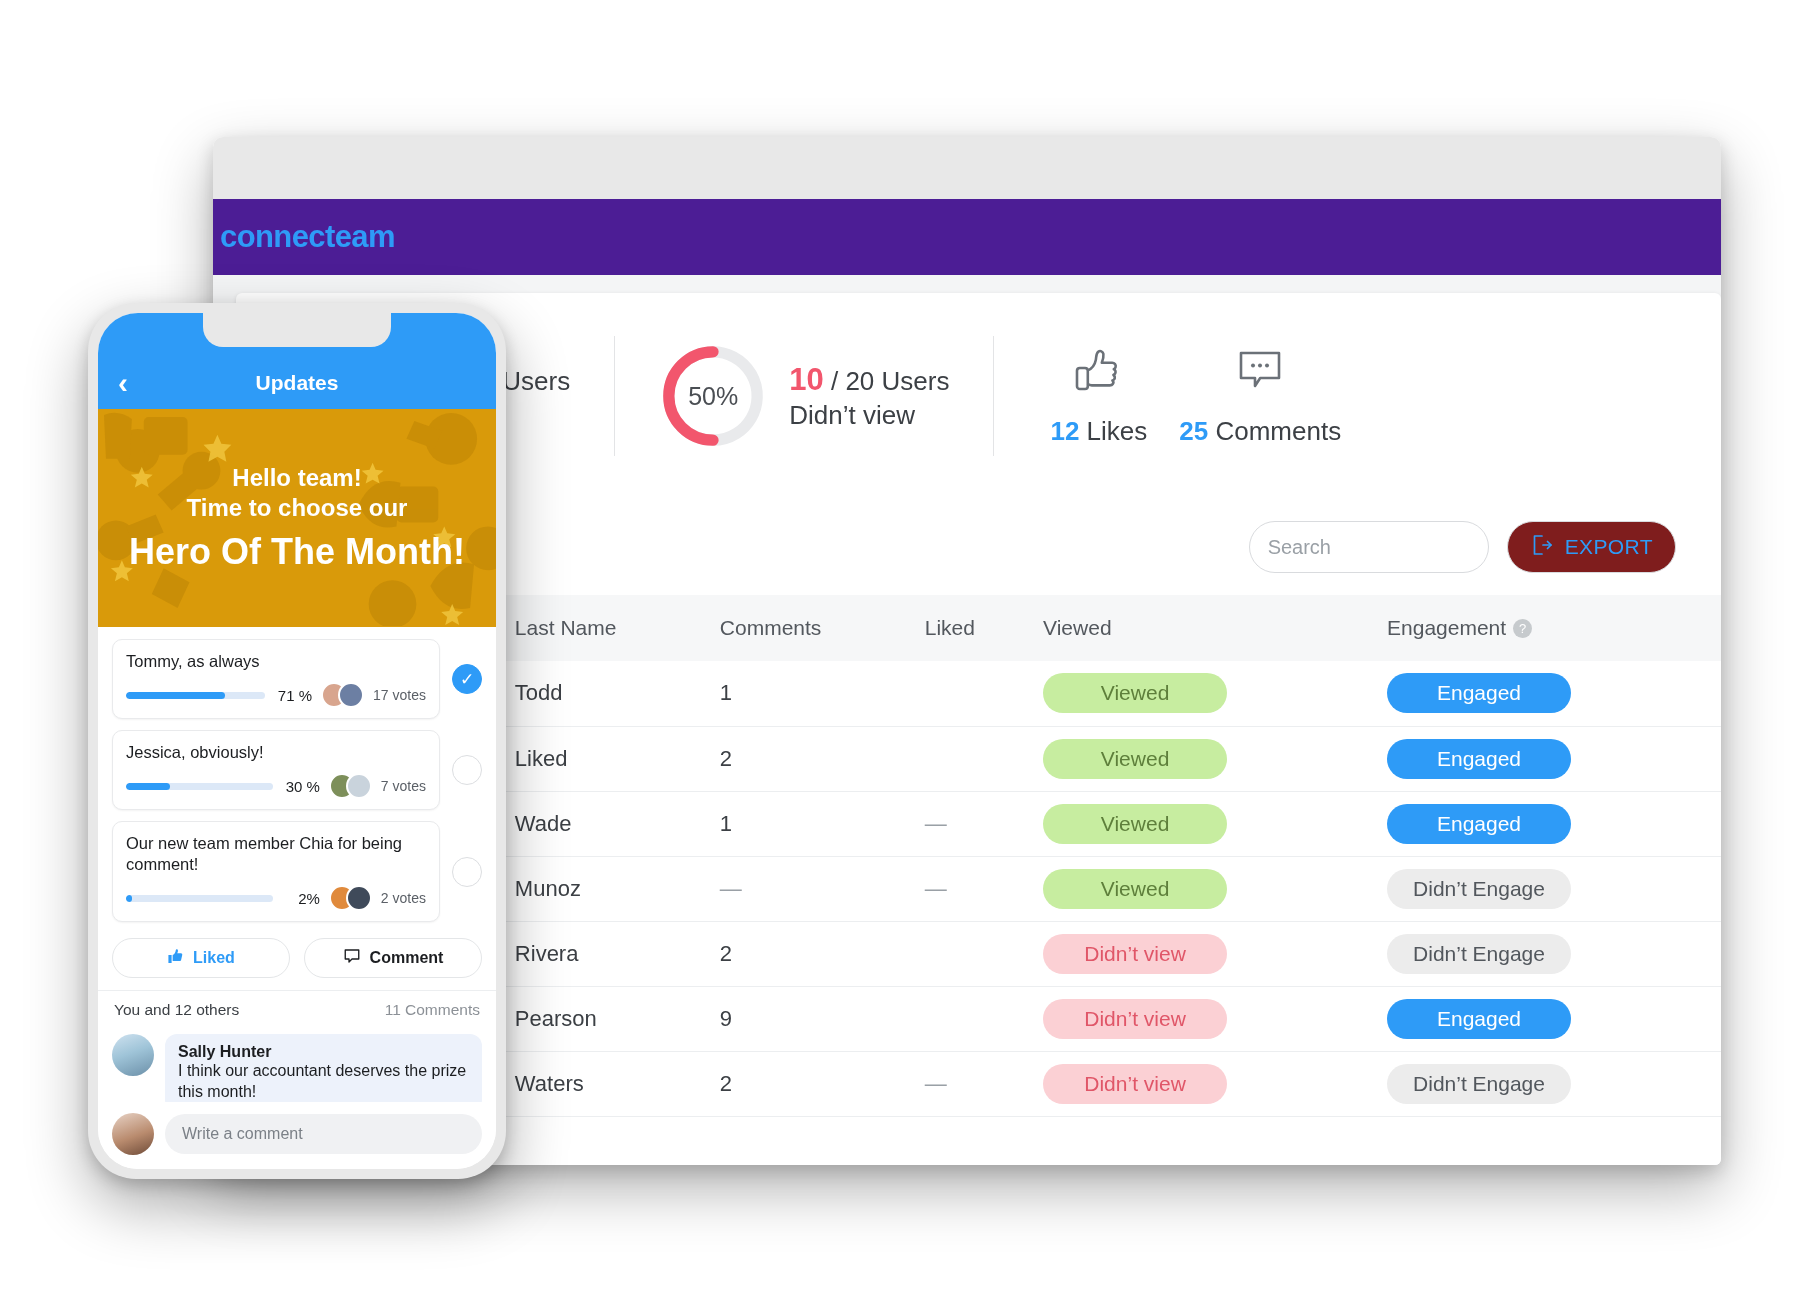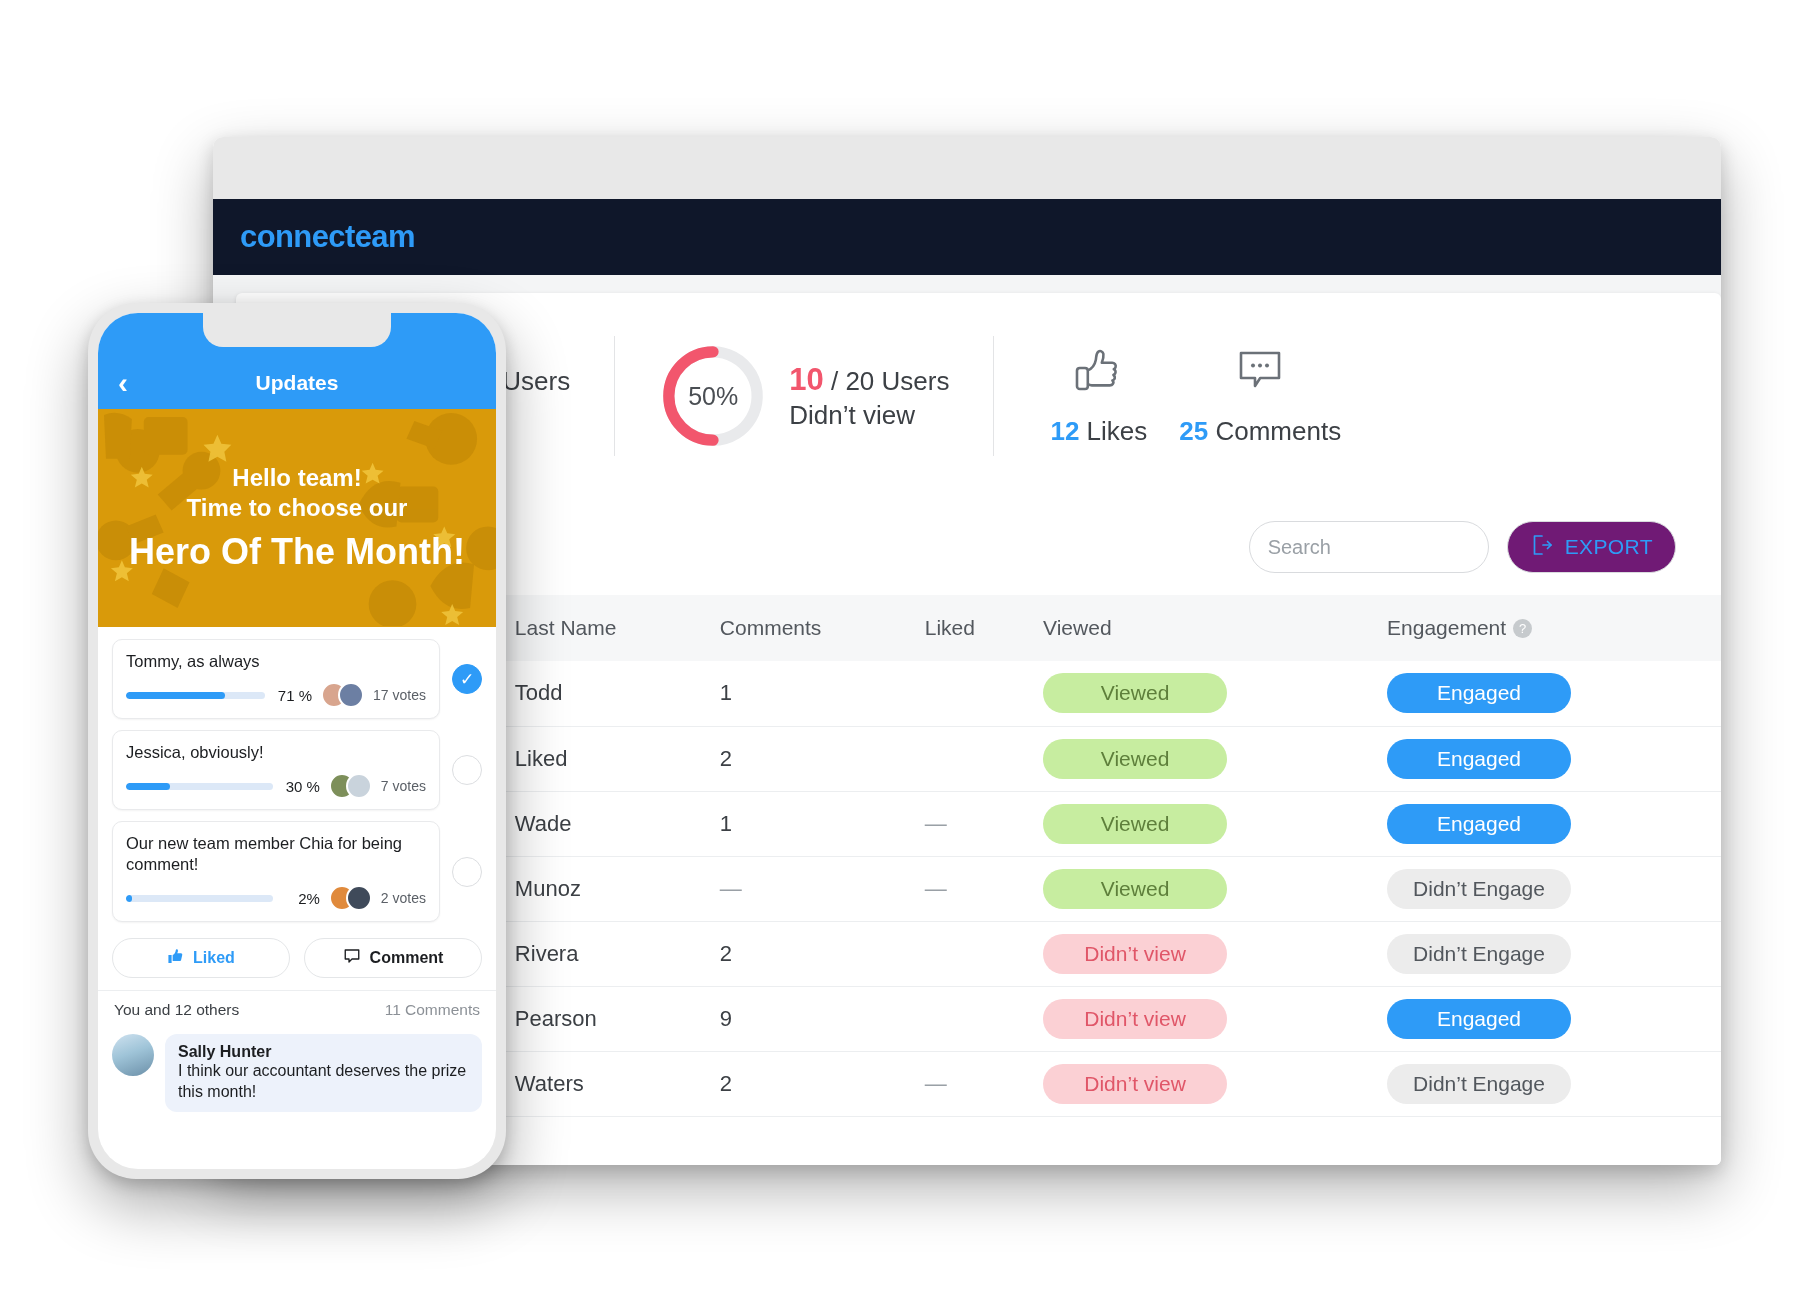--- a/index.html
+++ b/index.html
@@ -17,22 +17,22 @@
     width: 1508px; height: 1028px;
     background: #ffffff;
     border-radius: 10px 10px 6px 6px;
     box-shadow: 0 24px 60px rgba(0,0,0,.30), 0 6px 18px rgba(0,0,0,.16);
     overflow: hidden;
   }
   .browser-chrome {
     height: 62px; background: #e8e8e8; width: 100%;
   }
   .logo-bar {
-    height: 76px; background: #0f172a; display: flex; align-items: center;
-    padding-left: 27px;
+    height: 76px; background: #4c1d95; display: flex; align-items: center;
+    padding-left: 7px;
   }
   .logo {
     font-size: 31px; font-weight: bold; color: #2e9bf7;
     letter-spacing: -.6px;
   }
   .page-bg { background: #f4f5f6; padding: 18px 0 0 23px; height: 890px; }
   .card {
     background: #fff; border-radius: 6px; height: 880px;
     box-shadow: 0 1px 4px rgba(0,0,0,.10);
     overflow: hidden; position: relative;
@@ -73,21 +73,21 @@
   .search-box {
     width: 240px; height: 52px; border: 1px solid #d9dbde; border-radius: 26px;
     display: flex; align-items: center; padding: 0 18px; background: #fff;
   }
   .search-box input {
     border: 0; outline: 0; flex: 1; font-size: 20px; color: #3c4045;
     font-family: "Liberation Sans", sans-serif; background: transparent;
   }
   .search-box input::placeholder { color: #9aa0a6; }
   .export-btn {
-    height: 52px; border: 1px solid #d9dbde; border-radius: 26px; background: #701a75;
+    height: 52px; border: 1px solid #d9dbde; border-radius: 26px; background: #7f1d1d;
     display: flex; align-items: center; gap: 11px; padding: 0 22px;
     color: #2e9bf7; font-size: 21px; letter-spacing: .4px; cursor: pointer;
     font-family: "Liberation Sans", sans-serif;
   }
 
   
   table { width: 100%; border-collapse: collapse; }
   thead th {
     background: #f6f7f8; font-size: 21px; font-weight: normal; color: #53585e;
     text-align: left; height: 66px; padding: 0 10px;
@@ -526,16 +526,20 @@
       </div>
 
       <div class="comment-row">
         <div class="c-avatar" style="background:linear-gradient(160deg,#cfe2f0 0%,#9fc4d8 45%,#6b8fa8 100%)"></div>
         <div class="c-bubble">
           <div class="c-name">Sally Hunter</div>
           <div class="c-text">I think our accountant deserves the prize this month!</div>
         </div>
       </div>
 
+      <div class="compose">
+        <div class="c-avatar" style="background:linear-gradient(160deg,#e8d3c6 0%,#b98b6e 55%,#6d4a37 100%)"></div>
+        <div class="compose-input">Write a comment</div>
+      </div>
 
     </div>
   </div>
 </div>
 
 </body></html>

